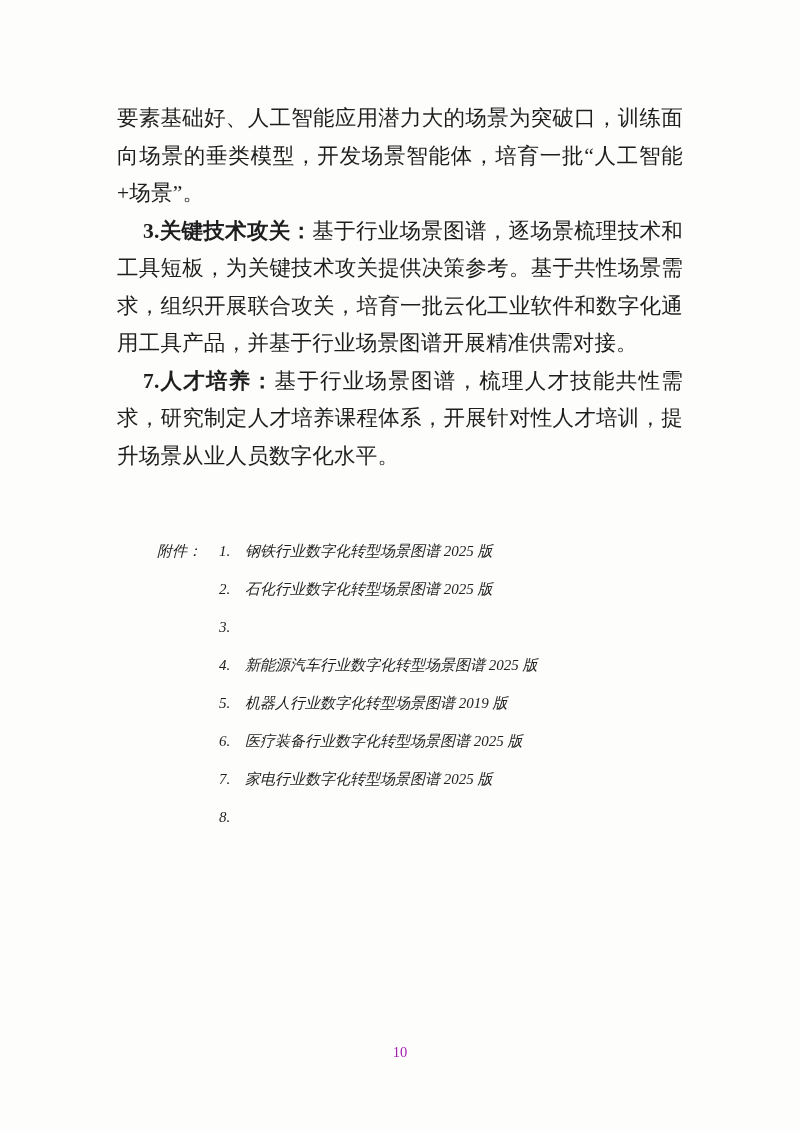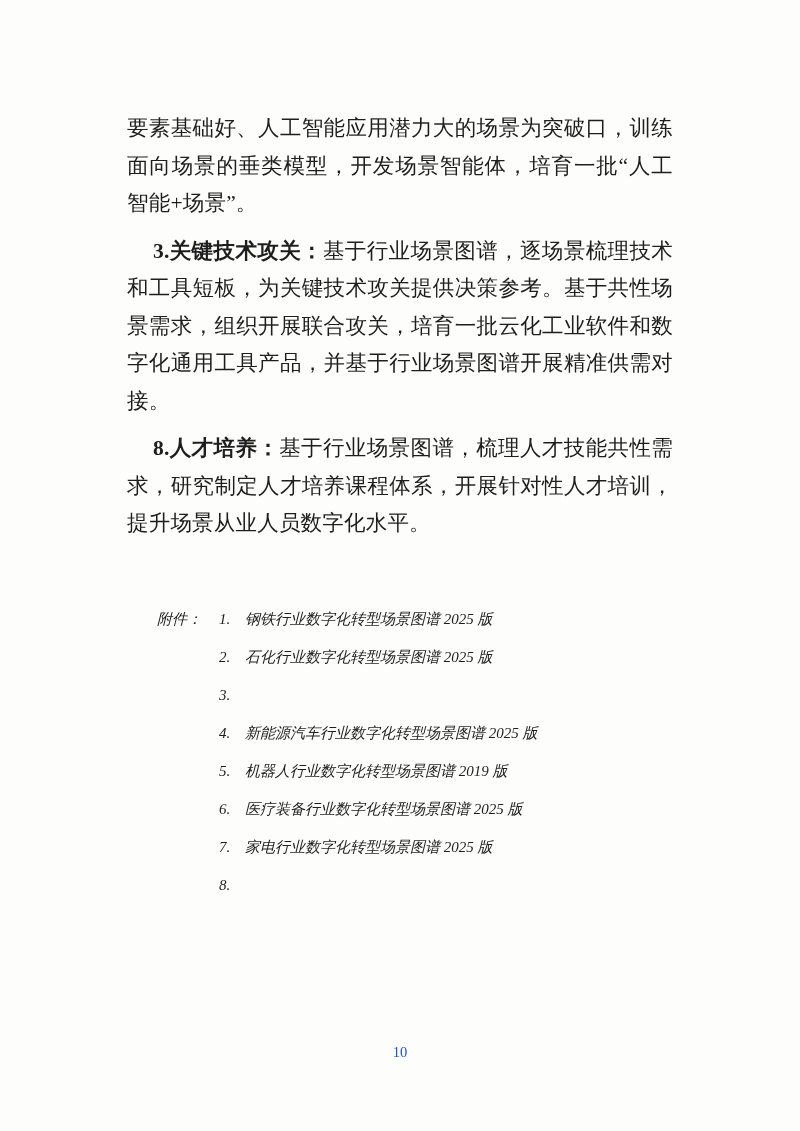--- a/index.html
+++ b/index.html
@@ -16,21 +16,21 @@
     color: #1e1e1e;
     overflow: hidden;
   }
   .content {
     position: absolute;
     left: 117px;
     top: 100px;
     width: 566px;
   }
   .para {
-    margin: 10px;
+    margin: 0;
     font-size: 21.5px;
     line-height: 37.5px;
     text-align: justify;
     letter-spacing: 0.2px;
   }
   .para.indent {
     text-indent: 26px;
   }
   .para .lead {
     font-weight: bold;
@@ -58,34 +58,34 @@
     width: 26px;
     flex: 0 0 26px;
   }
   .page-footer {
     position: absolute;
     left: 0;
     top: 1044px;
     width: 100%;
     text-align: center;
     font-size: 14.5px;
-    color: #1d4ed8;
+    color: #a21caf;
   }
 </style>
 </head>
 <body>
 
 <div class="page">
   <div class="content">
 
     <p class="para"><span>要素基础好、人工智能应用潜力大的场景为突破口，训练面向场景的垂类模型，开发场景智能体，培育一批“人工智能+场景”。</span></p>
 
     <p class="para indent"><span class="lead">3.关键技术攻关：</span><span>基于行业场景图谱，逐场景梳理技术和工具短板，为关键技术攻关提供决策参考。基于共性场景需求，组织开展联合攻关，培育一批云化工业软件和数字化通用工具产品，并基于行业场景图谱开展精准供需对接。</span></p>
 
-    <p class="para indent"><span class="lead">8.人才培养：</span><span>基于行业场景图谱，梳理人才技能共性需求，研究制定人才培养课程体系，开展针对性人才培训，提升场景从业人员数字化水平。</span></p>
+    <p class="para indent"><span class="lead">7.人才培养：</span><span>基于行业场景图谱，梳理人才技能共性需求，研究制定人才培养课程体系，开展针对性人才培训，提升场景从业人员数字化水平。</span></p>
 
 
     <div class="attachments">
       <div class="att-row">
         <span class="att-label">附件：</span>
         <span class="att-num">1.</span>
         <span>钢铁行业数字化转型场景图谱 2025 版</span>
       </div>
       <div class="att-row">
         <span class="att-label"></span>

